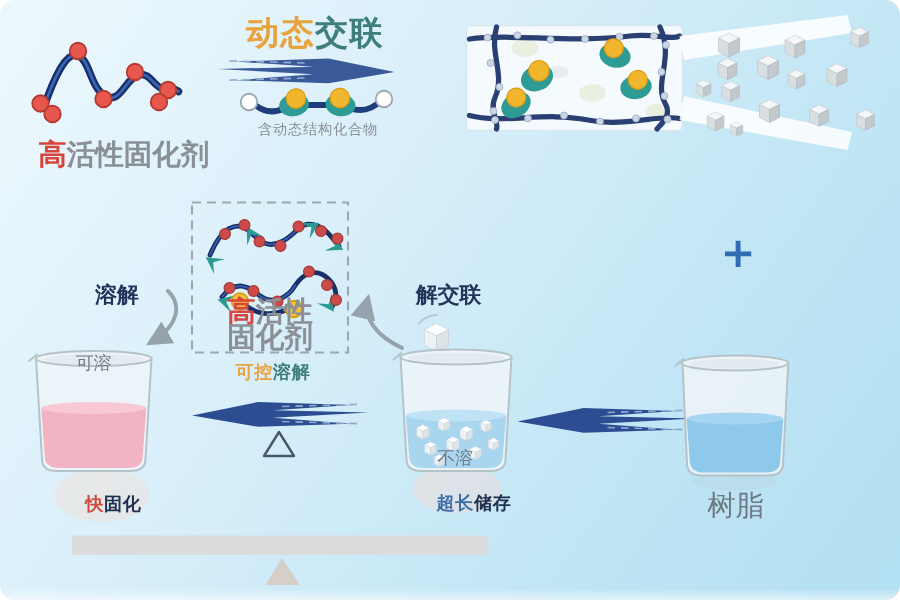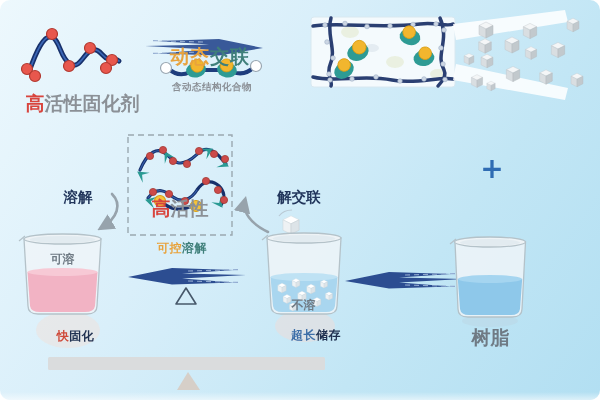--- a/index.html
+++ b/index.html
@@ -1,32 +1,32 @@
 <!DOCTYPE html>
 <html><head>
 <meta charset="utf-8">
 <style>
   html,body{margin:0;padding:0;background:#ffffff;font-family:"DejaVu Sans",sans-serif;}
   .stage{position:relative;width:600px;height:400px;overflow:hidden;border-radius:10px;
          background:linear-gradient(125deg,#edf8fd 0%,#d9effa 38%,#c2e6f5 70%,#b2dff2 100%);}
   .stage::after{content:"";position:absolute;left:0;right:0;bottom:0;height:8px;
          background:linear-gradient(180deg,rgba(255,255,255,0),rgba(255,255,255,0.55));pointer-events:none;}
   svg.art{position:absolute;left:0;top:0;}
-  .t{position:absolute;text-align:center;line-height:1.25;white-space:nowrap;font-weight:bold;}
+  .t{position:absolute;text-align:center;line-height:1.25;white-space:nowrap;}
   .bold{font-weight:bold;}
   .red{color:#d8453e;}
   .orange{color:#e8a33d;}
   .teal{color:#3f7f7a;}
   .navy{color:#22365c;}
   .steel{color:#3e6fa8;}
   .darknavy{color:#1f3050;}
   .gray{color:#8b9096;}
   .gray2{color:#6f7a84;}
   .warm-red{color:#cf4a3a;}
-  .title{font-size:19px;letter-spacing:1px;margin-top:36px;}
+  .title{font-size:22px;letter-spacing:1px;}
   .f14{font-size:14.5px;}
   .f13{font-size:19px;}
   .f12{font-size:12px;}
   .f95{font-size:9.5px;letter-spacing:0.5px;}
   .f17{font-size:12px;letter-spacing:0.5px;}
   .plus{font-size:28px;font-weight:bold;color:#2f6cb3;line-height:1;}
 </style>
 </head>
 <body>
 
@@ -268,23 +268,24 @@
 
 <div class="t f95 gray" style="left:148px;top:81px;width:128px;"><span>含动态结构化合物</span></div>
 
 
 <div class="t plus" style="left:477px;top:155px;width:30px;"><span>+</span></div>
 
 <div class="t f14 bold navy" style="left:55px;top:188px;width:46px;"><span>溶解</span></div>
 <div class="t f13 bold" style="left:143px;top:197px;width:74px;"><span class="red">高</span><span class="gray">活性</span></div>
 
 <div class="t f14 bold navy" style="left:268px;top:188px;width:62px;"><span>解交联</span></div>
+<div class="t f13 bold gray" style="left:143px;top:214px;width:74px;"><span>固化剂</span></div>
 
 <div class="t f17 bold" style="left:127px;top:241px;width:110px;"><span class="orange">可控</span><span class="teal">溶解</span></div>
 
-<div class="t f12 gray2" style="left:40px;top:252px;width:45px;"><span>可溶</span></div>
+<div class="t f12 gray2" style="left:40px;top:235px;width:45px;"><span>可溶</span></div>
 <div class="t f12 gray2" style="left:281px;top:262px;width:45px;margin-top:36px;"><span>不溶</span></div>
 
 <div class="t f17 bold" style="left:266px;top:328px;width:100px;"><span class="steel">超长</span><span class="darknavy">储存</span></div>
 <div class="t f17 bold" style="left:33px;top:329px;width:85px;"><span class="warm-red">快</span><span class="darknavy">固化</span></div>
 <div class="t f13 gray2" style="left:468px;top:326px;width:45px;"><span>树脂</span></div>
 
 </div>
 
 </body></html>

